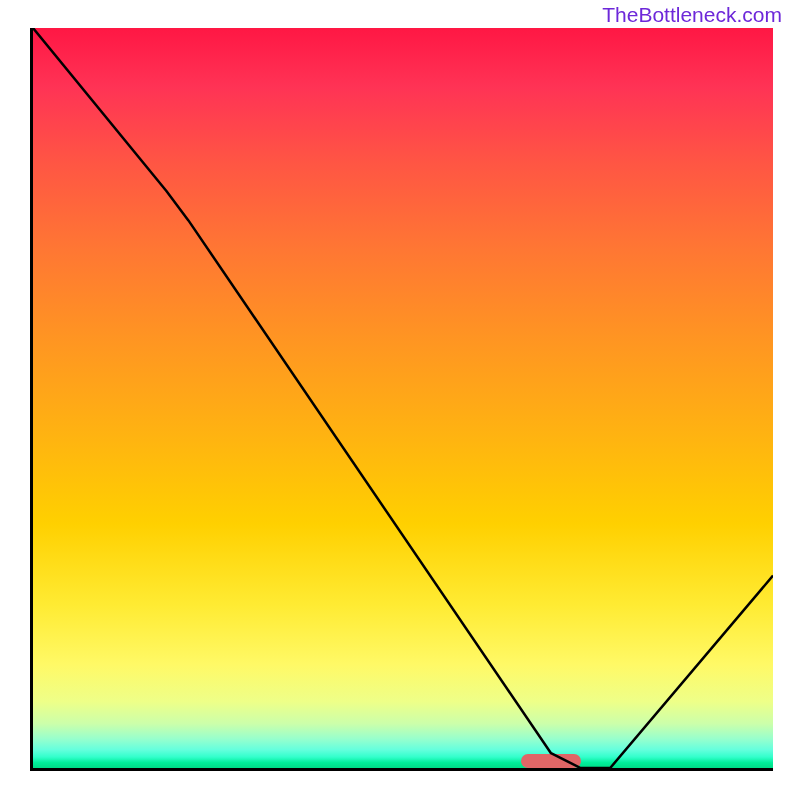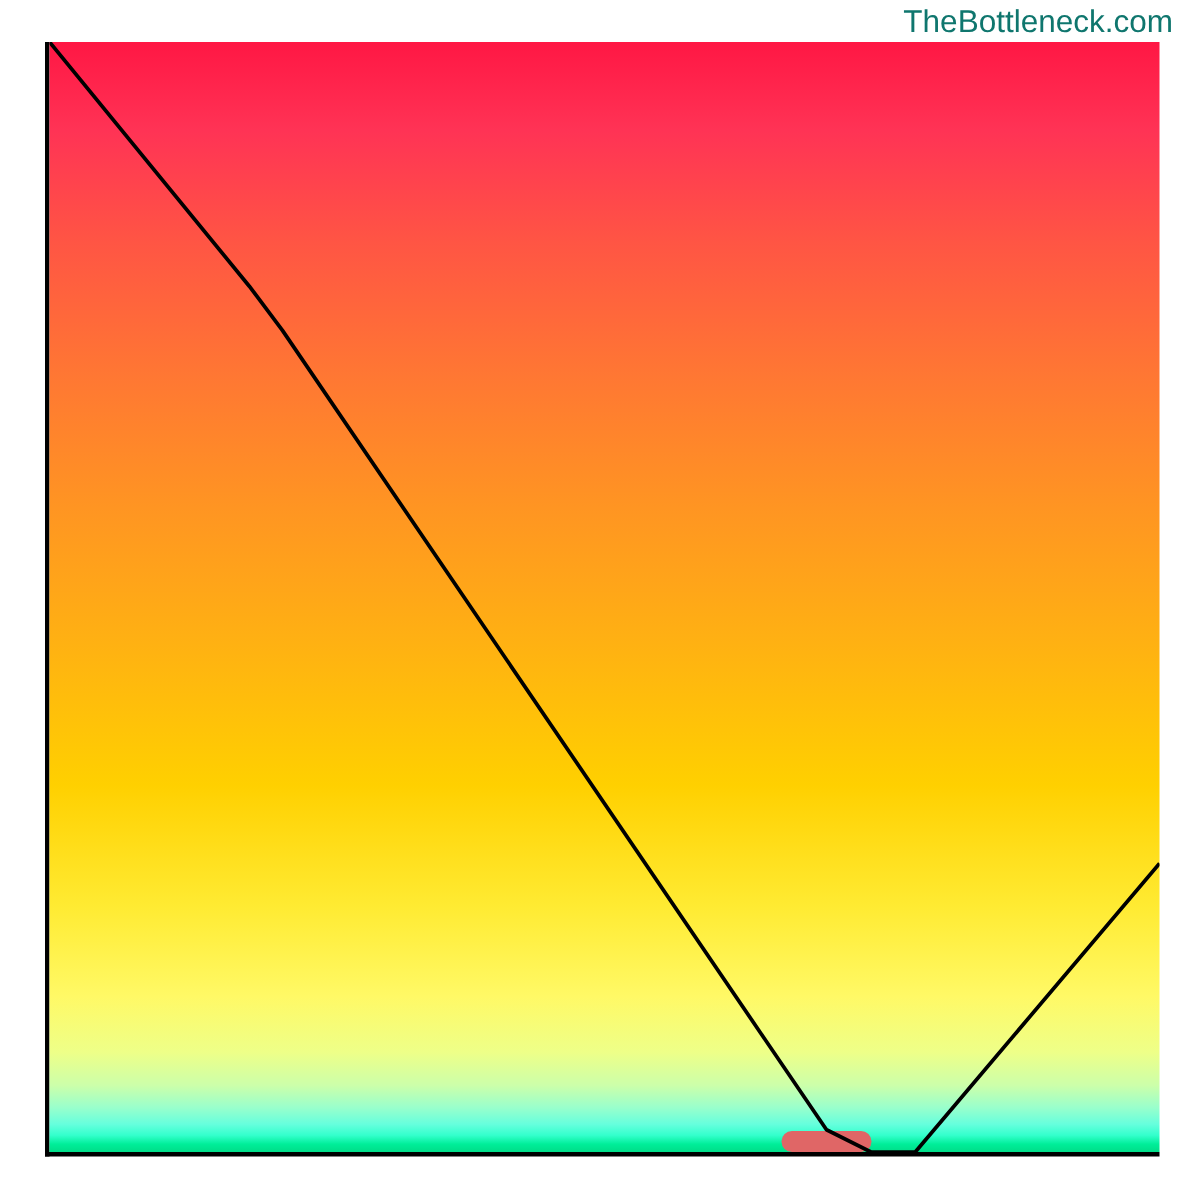--- a/index.html
+++ b/index.html
@@ -9,21 +9,21 @@
     height: 800px;
     background: #ffffff;
     font-family: Arial, sans-serif;
     position: relative;
   }
   .watermark {
     position: absolute;
     top: 3px;
     right: 18px;
     font-size: 21px;
-    color: #0f766e;
+    color: #6d28d9;
     font-weight: normal;
     z-index: 10;
   }
   .plot-area {
     position: absolute;
     left: 30px;
     top: 28px;
     width: 740px;
     height: 740px;
     border-left: 3px solid #000000;

